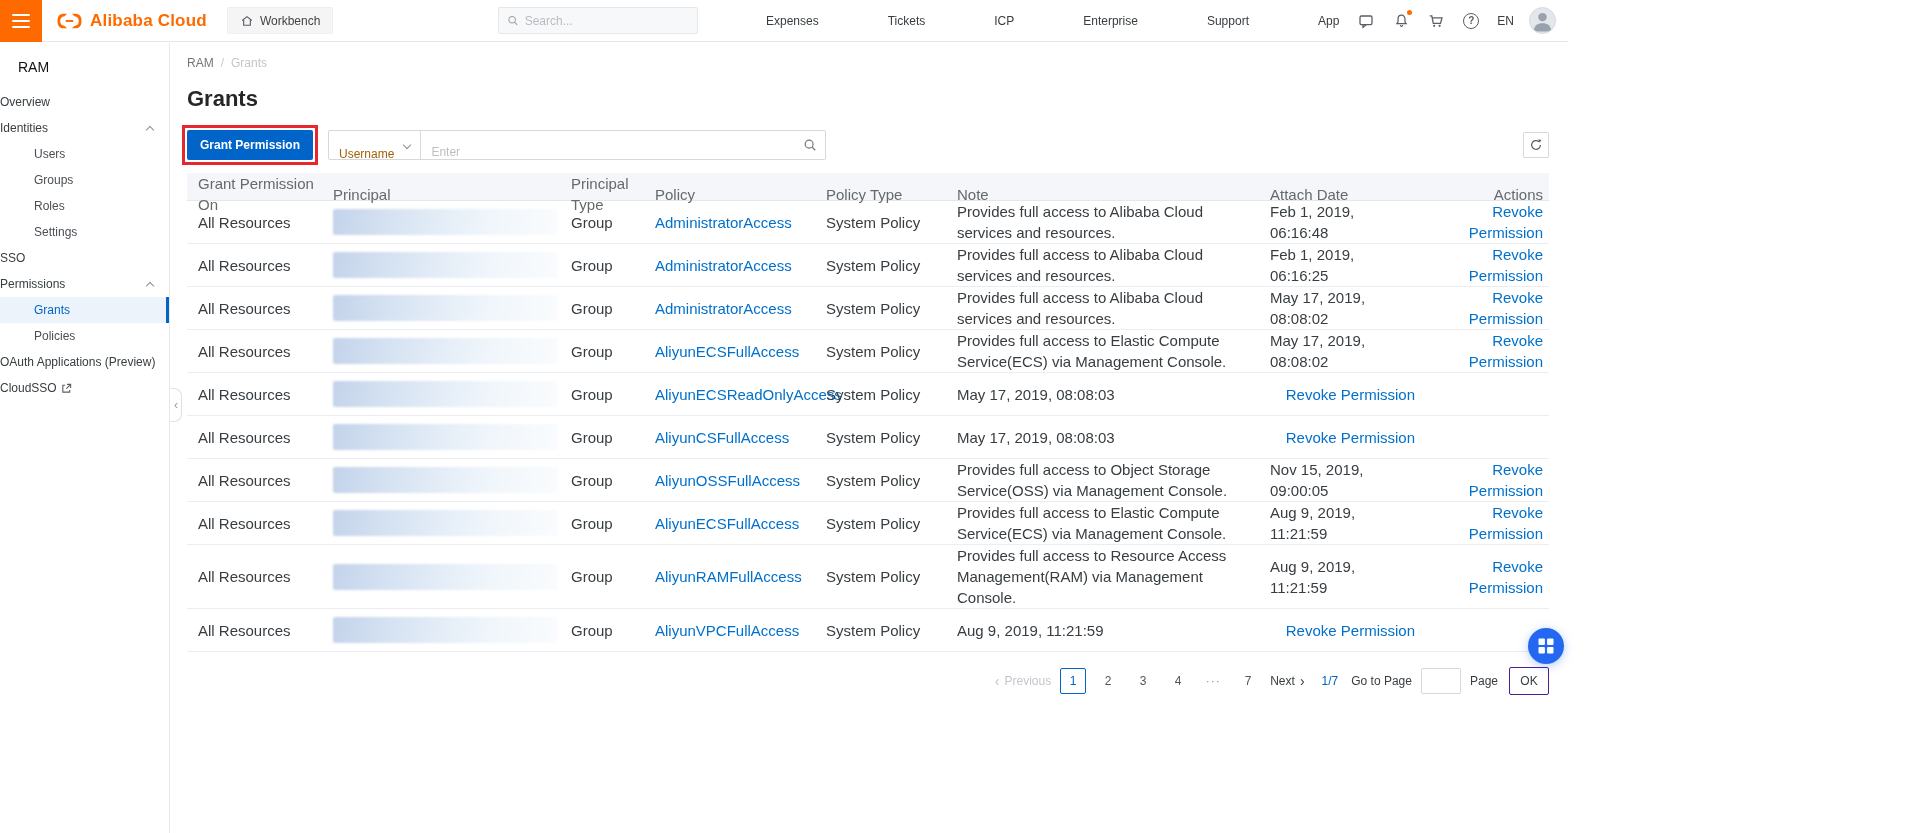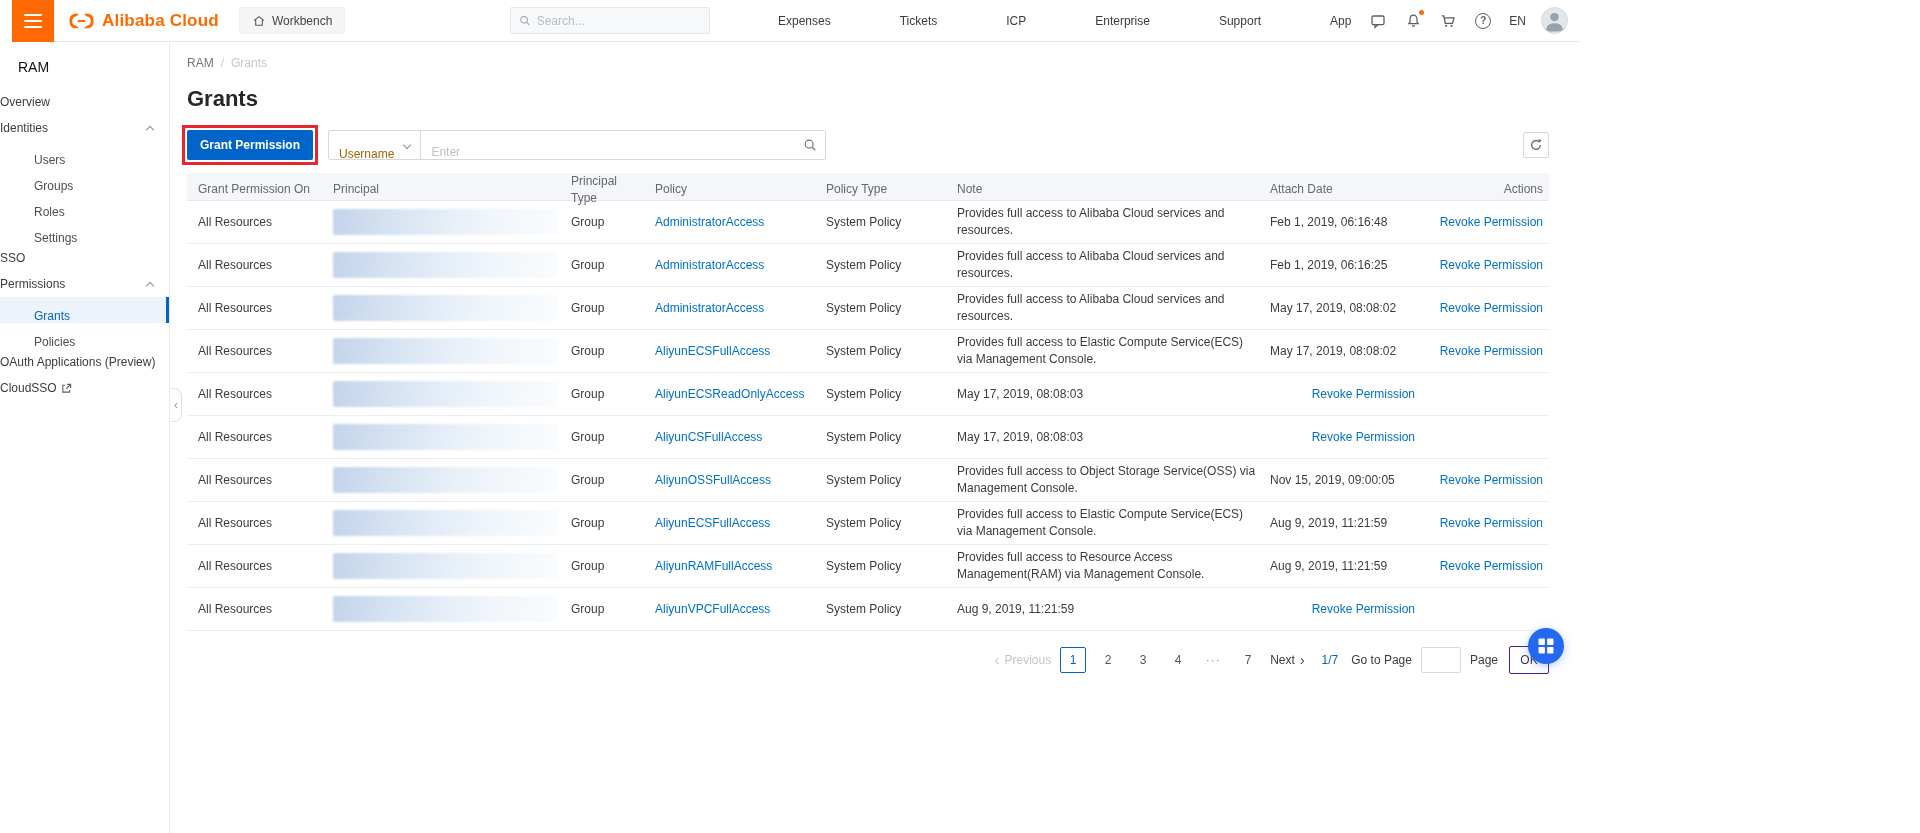--- a/index.html
+++ b/index.html
@@ -1,21 +1,21 @@
 <!DOCTYPE html>
 <html><head>
 <meta charset="utf-8">
 <style>
   * { margin:0; padding:0; box-sizing:border-box; }
   html,body { background:#fff; }
   body { width:1920px; height:833px; font-family:"Liberation Sans","DejaVu Sans",sans-serif; color:#373D41; overflow:hidden; position:relative; }
   .app { position:absolute; top:0; left:0; width:1568px; height:833px; background:#fff; }
 
   
-  .topbar { position:absolute; top:0; left:12px; width:1568px; height:42px; display:flex; align-items:center; background:#fff; border-bottom:1px solid #E8E8E8; z-index:6; }
+  .topbar { position:absolute; top:0; left:0; width:1568px; height:42px; display:flex; align-items:center; background:#fff; border-bottom:1px solid #E8E8E8; z-index:6; }
   .hamburger { width:42px; height:42px; background:#FF6A00; display:flex; flex-direction:column; justify-content:center; align-items:center; gap:4px; cursor:pointer; flex:0 0 auto; }
   .hamburger .hl { width:18px; height:2px; background:#fff; border-radius:1px; }
   .logo { display:flex; align-items:center; gap:7px; margin-left:14px; cursor:pointer; }
   .logo-text { color:#FF6A00; font-size:17px; font-weight:700; letter-spacing:.2px; white-space:nowrap; }
   .workbench { margin-left:20px; height:27px; padding:0 12px; background:#F5F5F6; border:1px solid #EFEFEF; border-radius:2px; display:flex; align-items:center; gap:6px; font-size:12px; color:#444; cursor:pointer; font-family:inherit; }
   .tb-search { margin-left:auto; width:200px; height:27px; background:#F7F8FA; border:1px solid #E7E7E7; border-radius:2px; display:flex; align-items:center; padding:0 8px; gap:6px; }
   .tb-search input { border:none; outline:none; background:transparent; font-size:12px; width:100%; color:#333; font-family:inherit; }
   .tb-search input::placeholder { color:#B8BCC2; }
   .tb-links { display:flex; gap:21px; margin-left:20px; font-size:12px; color:#373D41; white-space:nowrap; }
   .tb-links a { cursor:pointer; text-decoration:none; color:#373D41;margin-left:48px; }
@@ -23,21 +23,21 @@
   .tbi { position:relative; width:18px; height:18px; display:flex; align-items:center; justify-content:center; cursor:pointer; }
   .tbi .dot { position:absolute; top:-2px; right:-2px; width:5px; height:5px; background:#FF6A00; border-radius:50%; }
   .help-circle { width:16px; height:16px; border:1.3px solid #5A5E66; border-radius:50%; font-size:10px; color:#5A5E66; display:flex; align-items:center; justify-content:center; font-weight:700; }
   .tb-lang { margin-left:17px; font-size:12px; color:#373D41; cursor:pointer; }
   .avatar { margin-left:15px; margin-right:12px; width:27px; height:27px; border-radius:50%; background:#E3E6EA; border:1px solid #D6DADF; overflow:hidden; display:flex; align-items:flex-end; justify-content:center; cursor:pointer; flex:0 0 auto; }
 
   
   .sidebar { position:absolute; top:43px; left:0; width:170px; bottom:0; background:#fff; border-right:1px solid #E8E8E8; font-size:12px; z-index:3; }
   .side-title { font-size:14px; color:#111; padding:16px 0 14px 18px; }
   .side-item { height:26px; display:flex; align-items:center; color:#373D41; cursor:pointer; position:relative; }
-  .side-item.lvl2 { padding-left:34px; color:#4A4F54;align-items:flex-end; }
+  .side-item.lvl2 { padding-left:34px; color:#4A4F54; }
   .side-item.active { background:#EDF3FB; color:#0064C8; }
   .side-item.active::after { content:""; position:absolute; right:0; top:0; bottom:0; width:3px; background:#0064C8; }
   .chev { width:6px; height:6px; border-right:1.4px solid #8A8F96; border-bottom:1.4px solid #8A8F96; display:inline-block; }
   .chev.up { transform:rotate(-135deg); }
   .chev.down { transform:rotate(45deg); }
   .side-item .chev { position:absolute; right:16px; top:12px; }
   .ext-icon { margin-left:4px; display:inline-flex; }
   .collapse-handle { position:absolute; left:170px; top:388px; width:12px; height:34px; background:#fff; border:1px solid #E0E0E0; border-left:1px solid #fff; border-radius:0 8px 8px 0; display:flex; align-items:center; justify-content:center; cursor:pointer; z-index:5; color:#9A9A9A; font-size:12px; line-height:1; }
 
   
@@ -53,21 +53,21 @@
   .btn-primary { height:30px; padding:0 13px; background:#0064C8; color:#fff; border:none; border-radius:2px; font-size:12px; font-weight:700; cursor:pointer; font-family:inherit; white-space:nowrap; }
   .filter-select { margin-left:10px; height:30px; min-width:82px; border:1px solid #D7D8D9; border-radius:2px 0 0 2px; display:flex; padding:16px 26px 0 10px; position:relative; font-size:12px; color:#a16207; background:#fff; cursor:pointer; }
   .filter-select .chev { position:absolute; right:10px; top:11px; }
   .filter-input-wrap { position:relative; margin-left:-1px; }
   .filter-input { width:406px; height:30px; border:1px solid #D7D8D9; border-radius:0 2px 2px 0; padding:14px 32px 0 10px; font-size:12px; color:#333; outline:none; font-family:inherit; }
   .filter-input::placeholder { color:#BFBFBF; }
   .input-search { position:absolute; right:1px; top:1px; bottom:1px; width:30px; display:flex; align-items:center; justify-content:center; cursor:pointer; background:#fff; }
   .refresh-btn { margin-left:auto; width:26px; height:26px; border:1px solid #D7D8D9; border-radius:2px; background:#fff; display:flex; align-items:center; justify-content:center; cursor:pointer; }
 
   
-  .table { width:1362px; margin-top:8px; font-size:12px; }
+  .table { width:1362px; margin-top:8px; font-size:15px; }
   .thead, .trow { display:grid; grid-template-columns:146px 238px 84px 171px 131px 313px 151px minmax(0,1fr); align-items:center; }
   .thead { height:28px; background:#F4F6FA; color:#66696C; border-bottom:1px solid #E4E7EB; }
   .cell { padding-right:14px; line-height:1.4; }
   .cell:first-child { padding-left:11px; }
   .trow { min-height:43px; border-bottom:1px solid #EBEDF0; color:#373D41; }
   .c-actions { text-align:right; padding-right:6px; }
   .link { color:#0070CC; cursor:pointer; text-decoration:none; }
   .blur-block { display:block; width:225px; height:26px; border-radius:2px; filter:blur(1px);
     background:linear-gradient(100deg,#c3d3ea 0%,#d5e2f2 25%,#e4edf7 48%,#f0f6fb 70%,#fafcfe 100%); }
 

